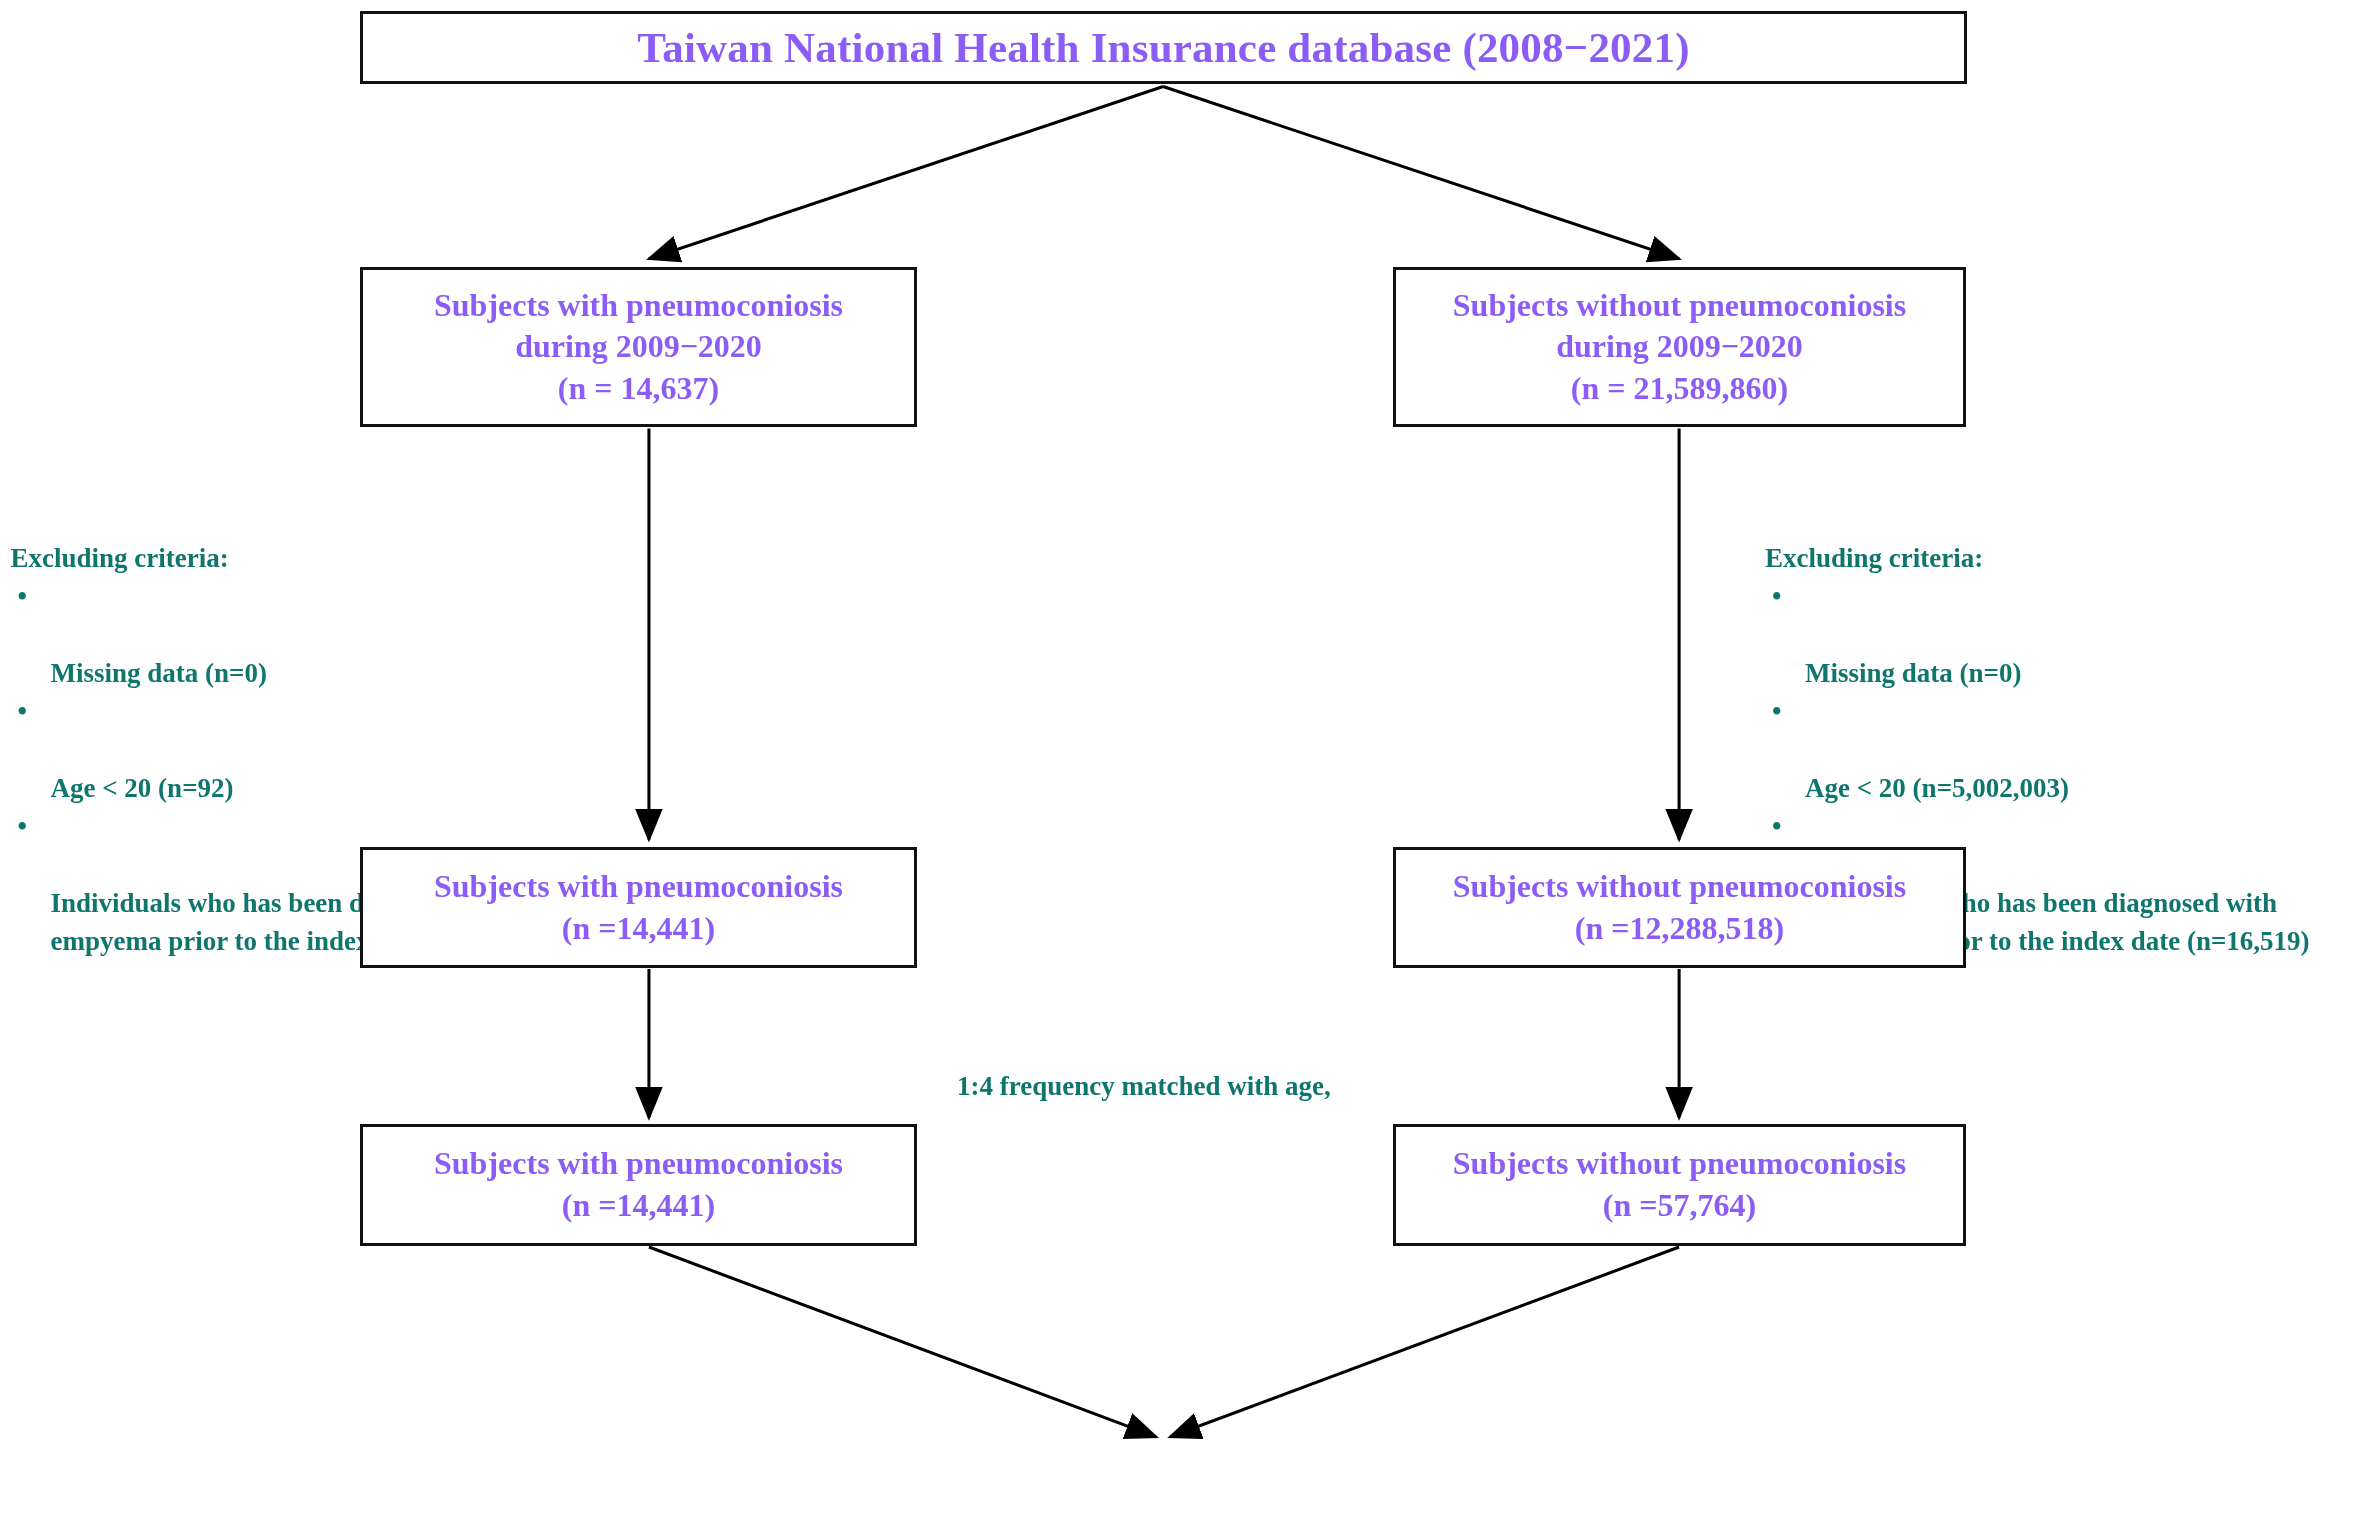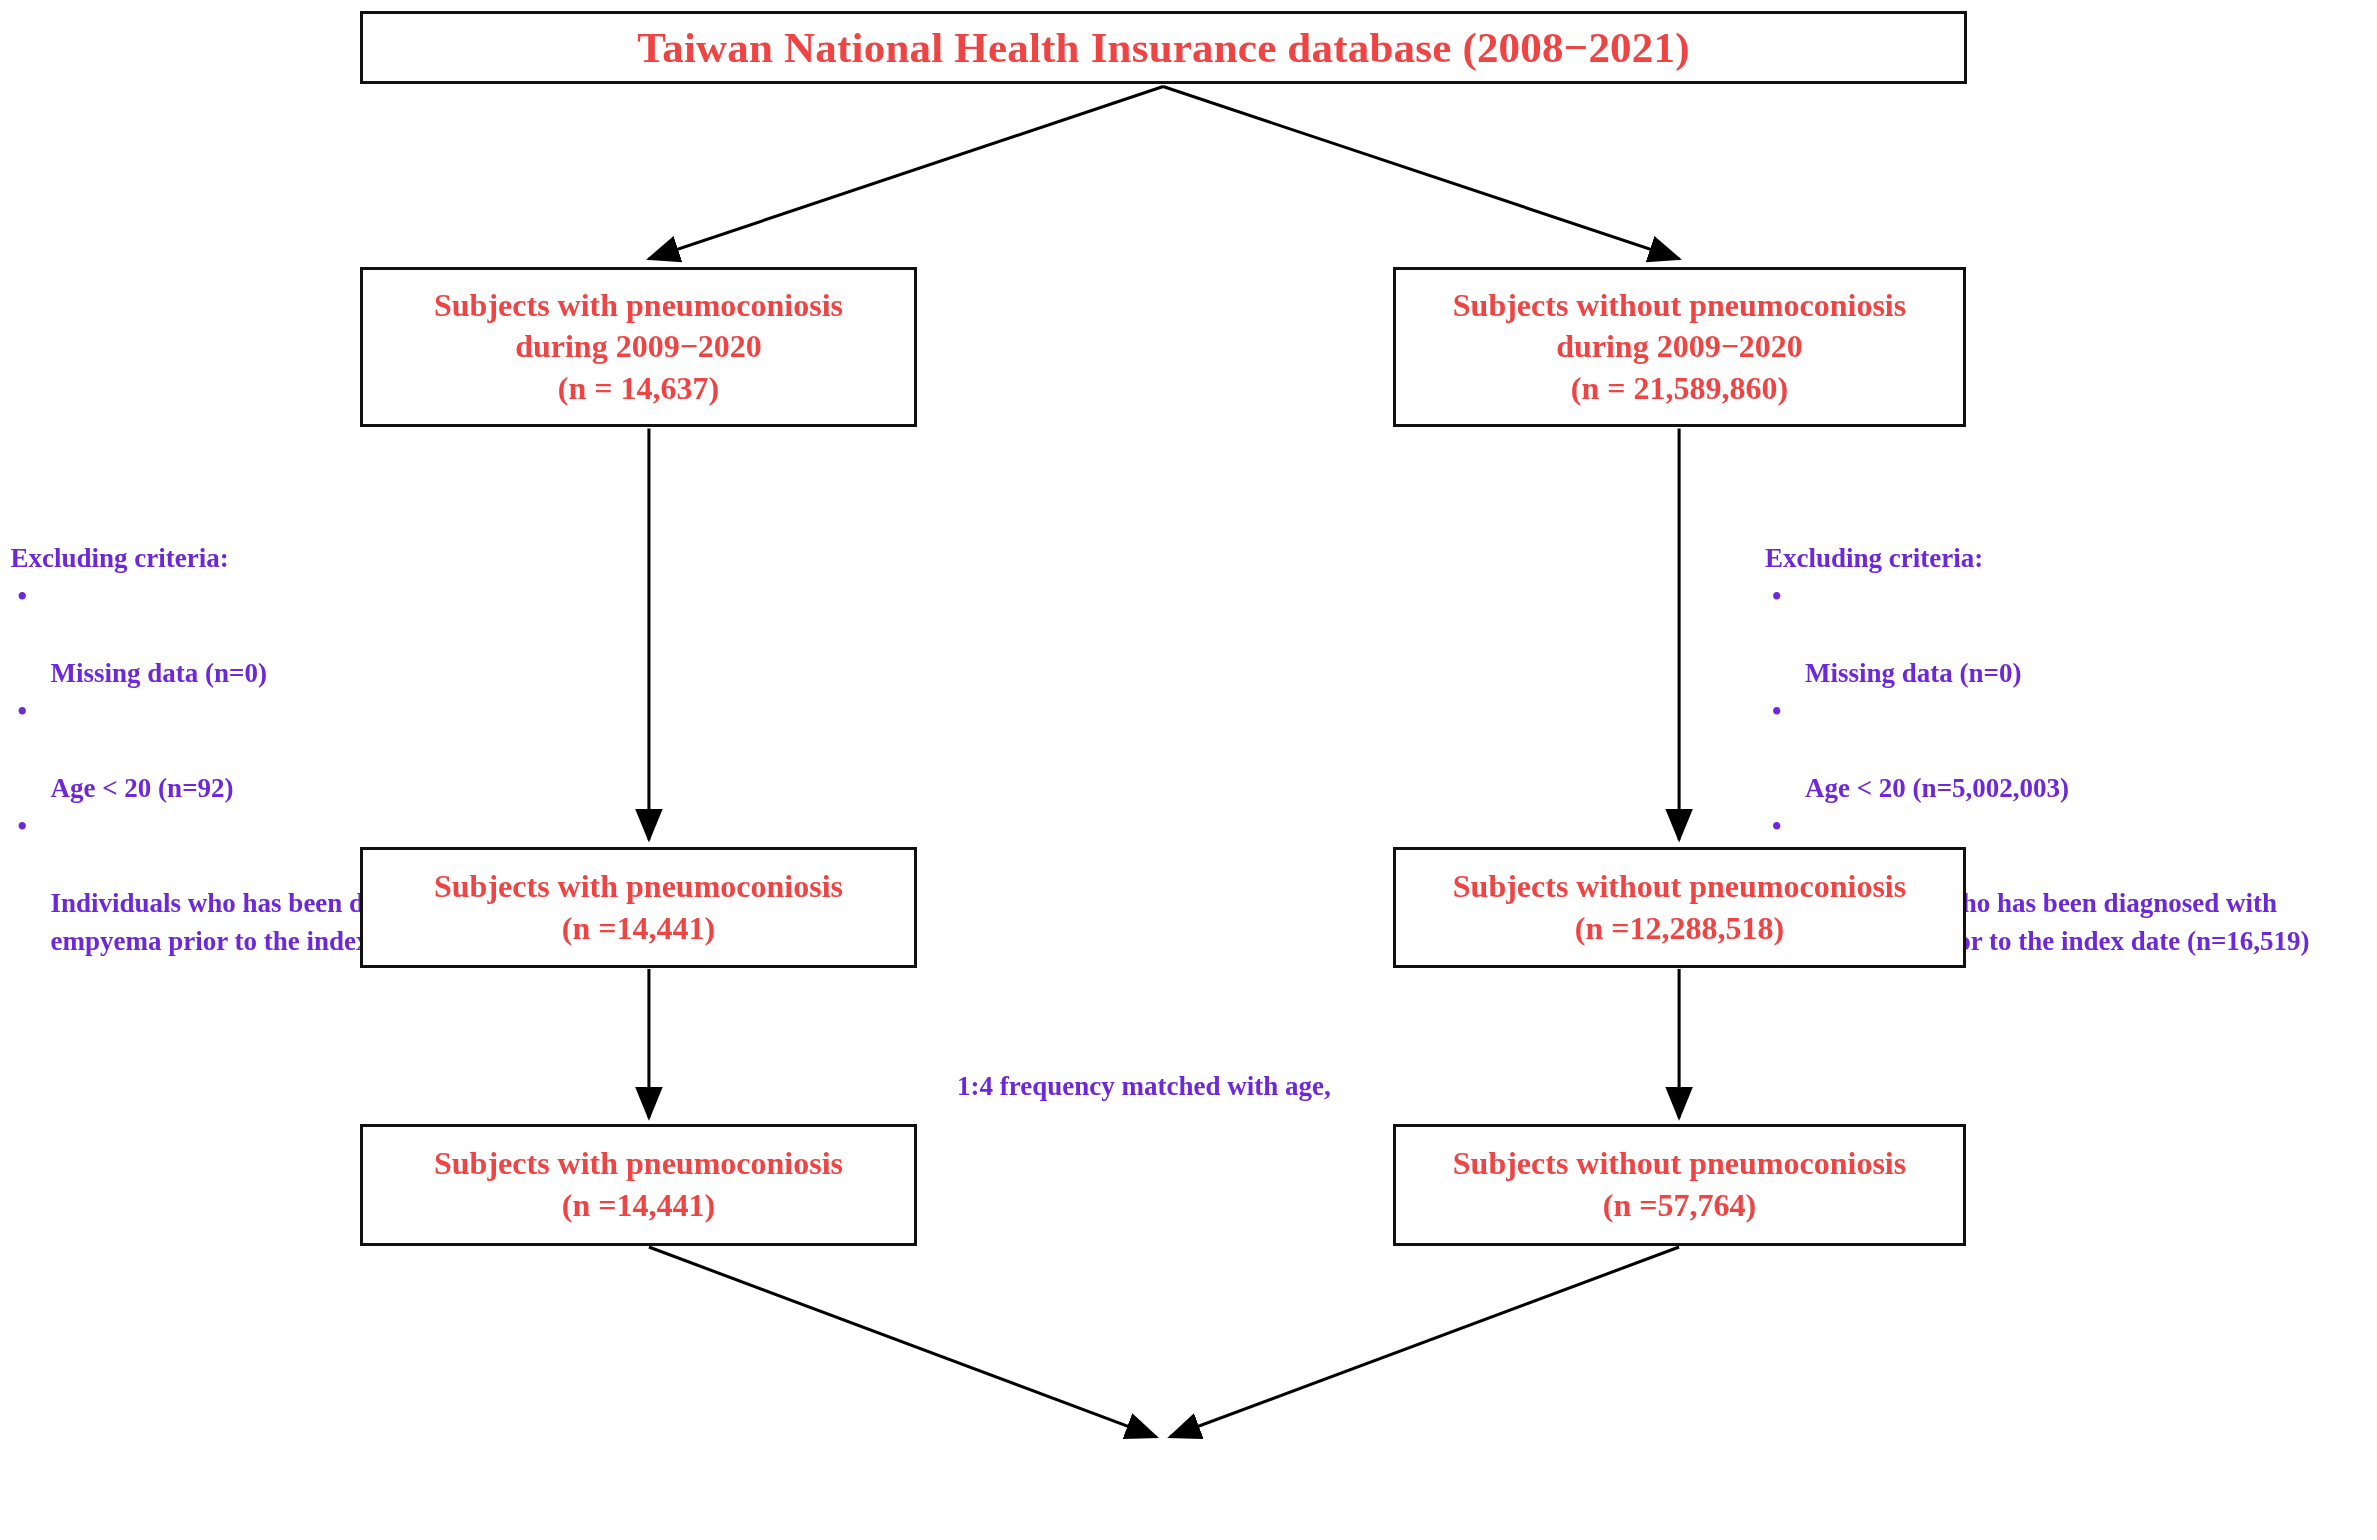--- a/index.html
+++ b/index.html
@@ -28,38 +28,38 @@
     position: absolute;
     box-sizing: border-box;
     border: 3.5px solid #111111;
     background: #ffffff;
     display: flex;
     flex-direction: column;
     align-items: center;
     justify-content: center;
     text-align: center;
     font-weight: bold;
-    color: #ef4444;
+    color: #8b5cf6;
     line-height: 1.30;
     z-index: 2;
   }
   .node .ln { display: block; white-space: pre; }
 
   
   .banner { font-size: 43px; letter-spacing: 0.2px; }
 
   
   .cohort { font-size: 32px; }
 
   
   .textblock {
     position: absolute;
     font-family: "Liberation Serif", "DejaVu Serif", serif;
     font-weight: bold;
-    color: #6d28d9;
+    color: #0f766e;
     font-size: 27px;
     line-height: 1.42;
     z-index: 2;
   }
   .textblock .head { display: block; white-space: pre; }
   .textblock ul {
     list-style: none;
     margin: 0;
     padding: 0;
   }

